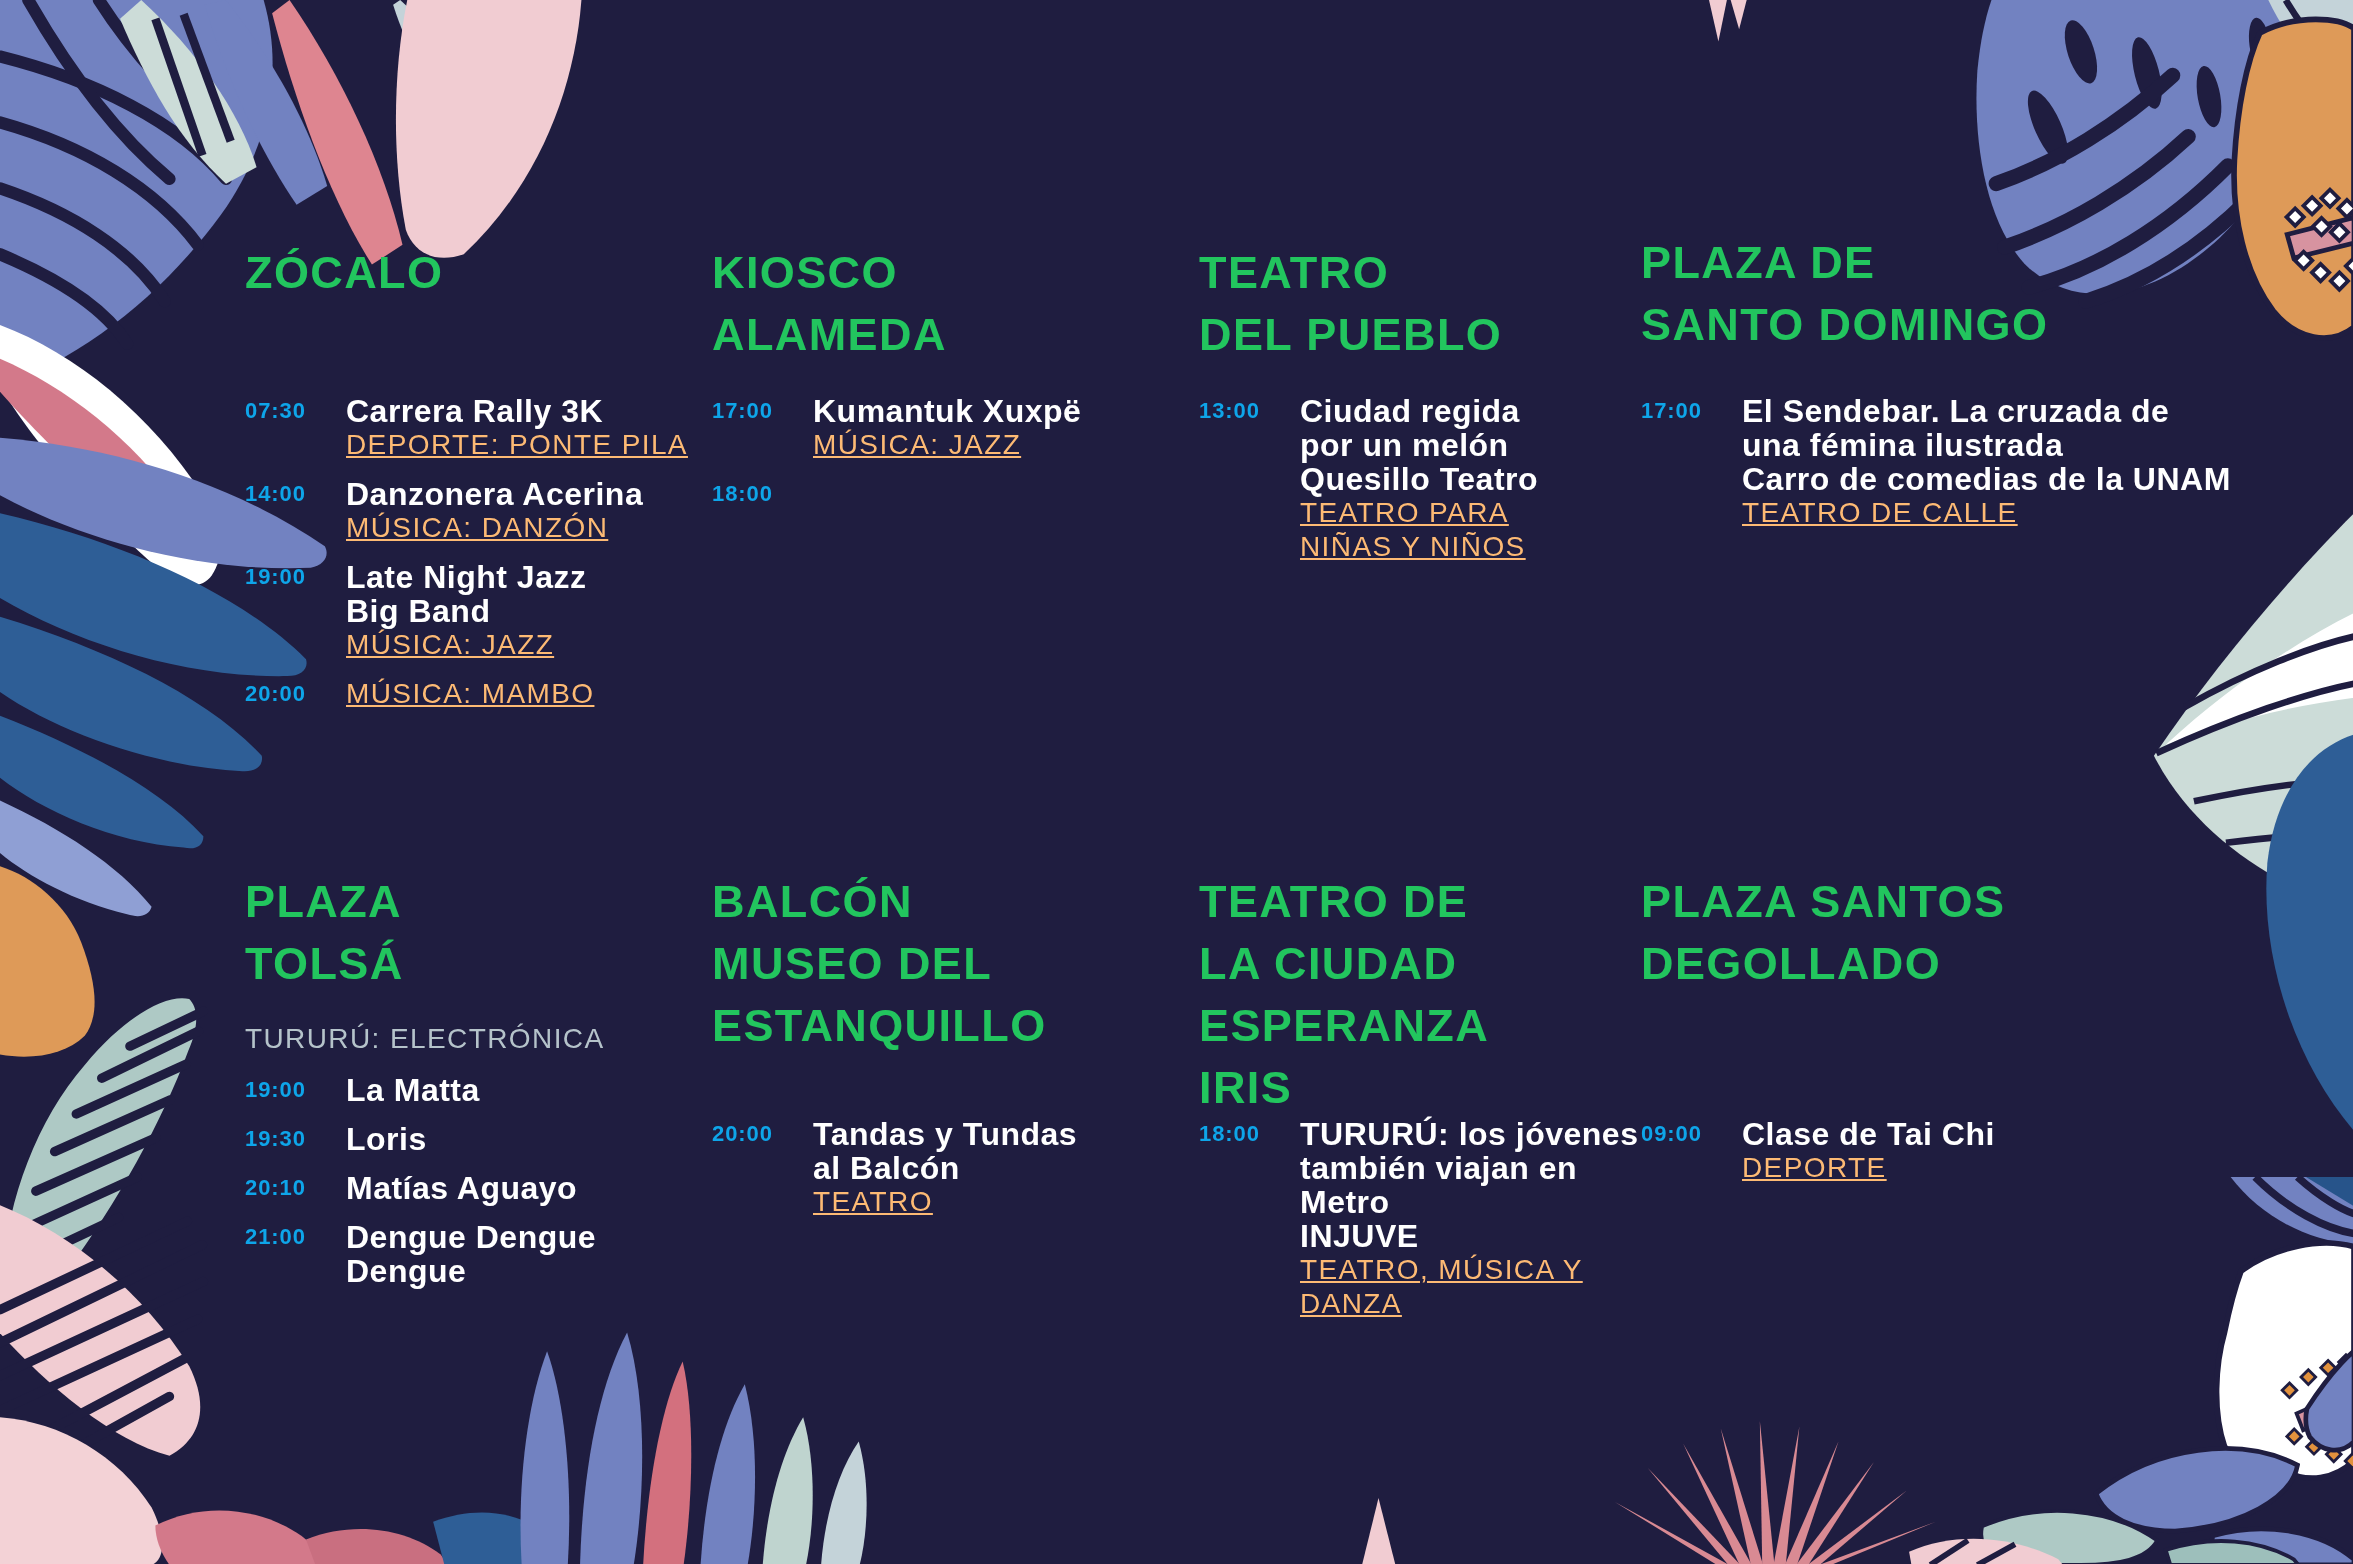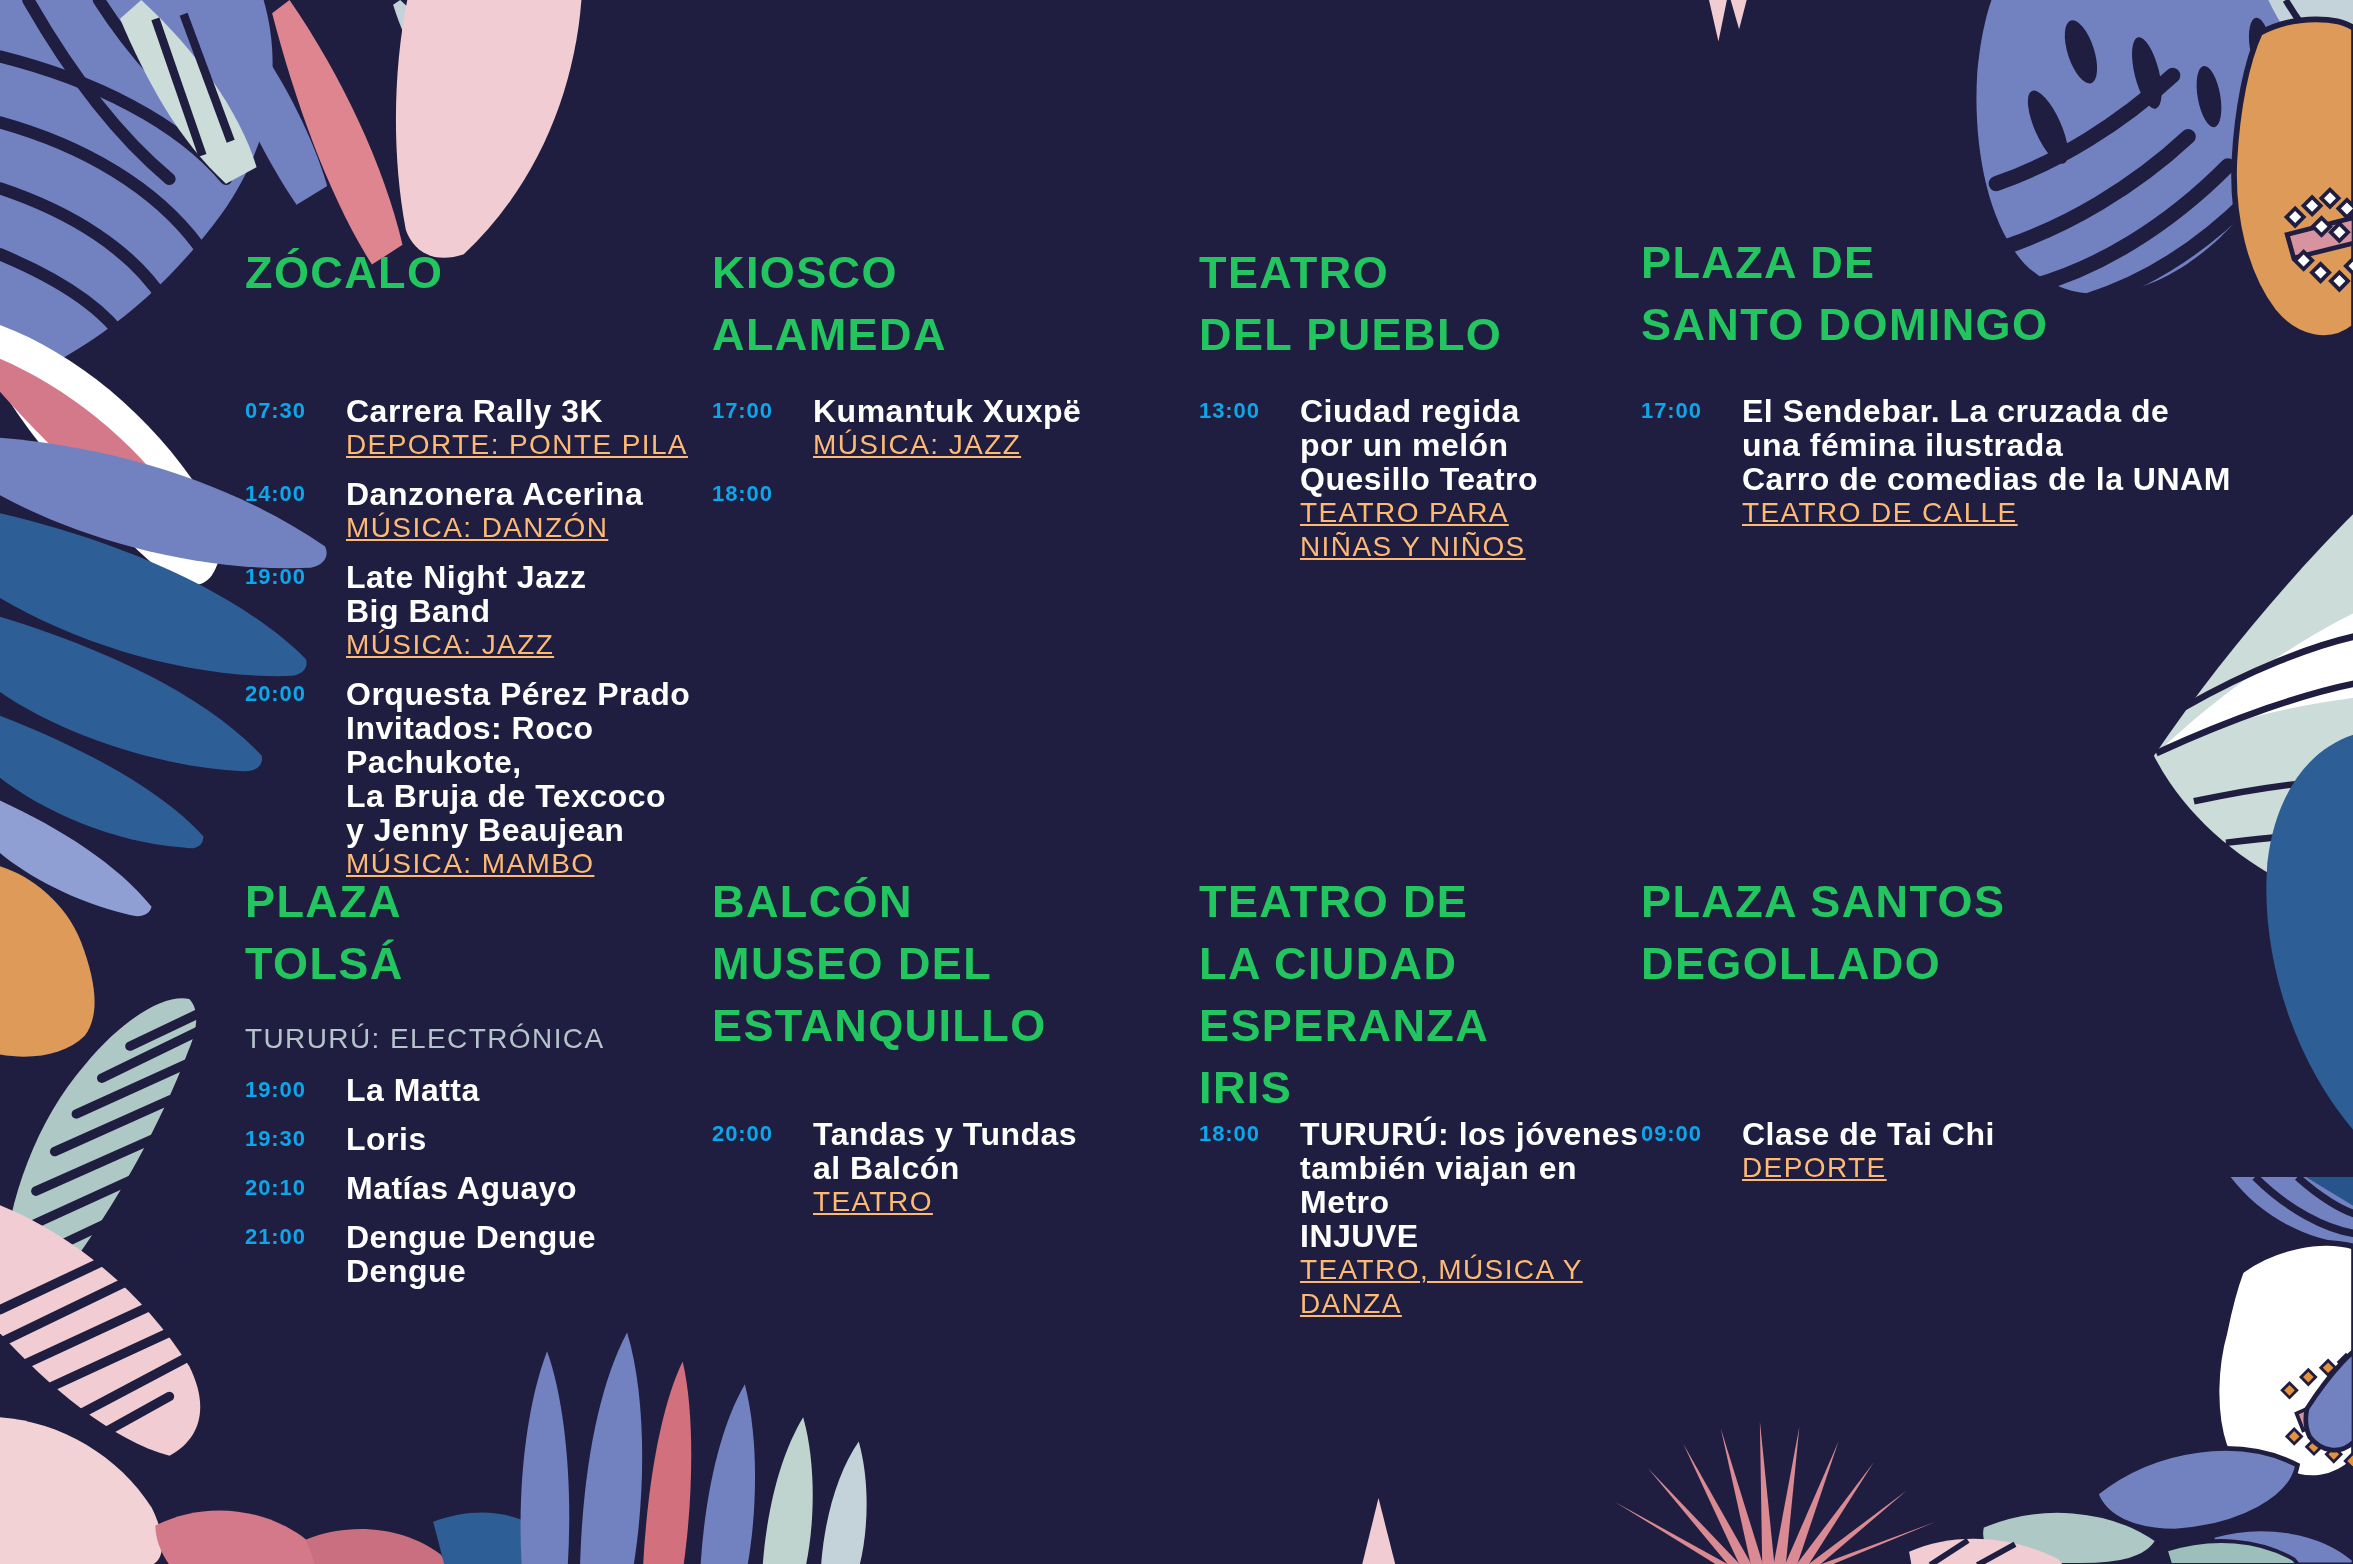--- a/index.html
+++ b/index.html
@@ -244,24 +244,20 @@
     <div class="event-time">19:00</div>
     <div class="event-text">
       <div class="event-title">Late Night Jazz
 Big Band</div>
       <div class="event-category">MÚSICA: JAZZ</div>
     </div>
   </div>
   <div class="event-row">
     <div class="event-time">20:00</div>
     <div class="event-text">
-      <div class="event-title">Orquesta Pérez Prado
-Invitados: Roco Pachukote,
-La Bruja de Texcoco
-y Jenny Beaujean</div>
       <div class="event-category">MÚSICA: MAMBO</div>
     </div>
   </div>
 </section>
 
 <section class="venue-block pos-kiosco-h">
   <h2 class="venue-header">KIOSCO
 ALAMEDA</h2>
 </section>
 <section class="venue-block pos-kiosco-e">

